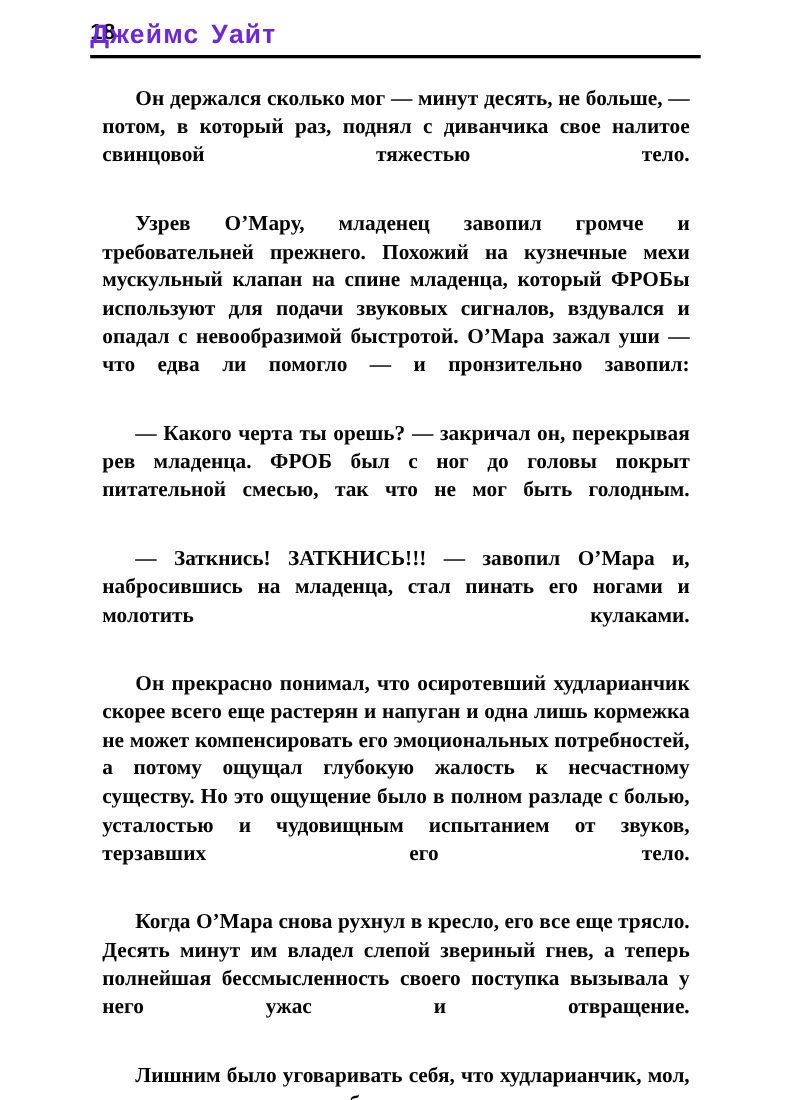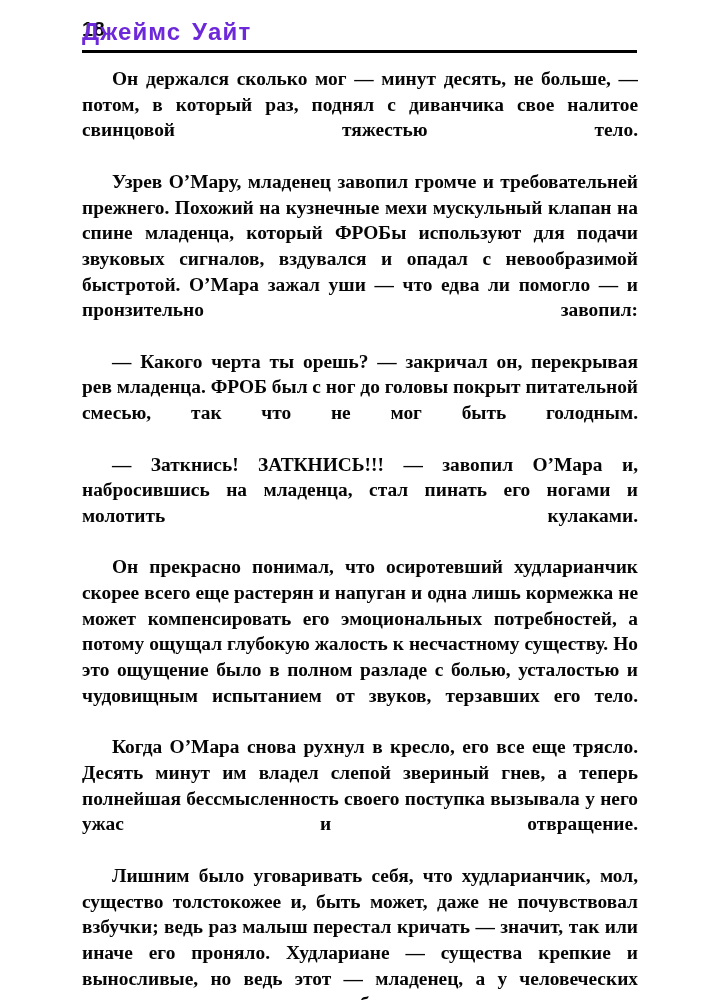--- a/index.html
+++ b/index.html
@@ -66,21 +66,21 @@
     font-family: "Liberation Serif", "DejaVu Serif", serif;
     font-size: 19.4px;
     line-height: 25.7px;
     color: #060606;
     text-align: justify;
     text-justify: inter-word;
     font-weight: bold;
     -webkit-font-smoothing: none;
   }
   .textblock p {
-    margin: 0;
+    margin: 11px;
     text-indent: 30px;
     text-align: justify;
     hyphens: none;
   }
   
   .textblock p:after {
     content: "";
     display: inline-block;
     width: 100%;
   }

